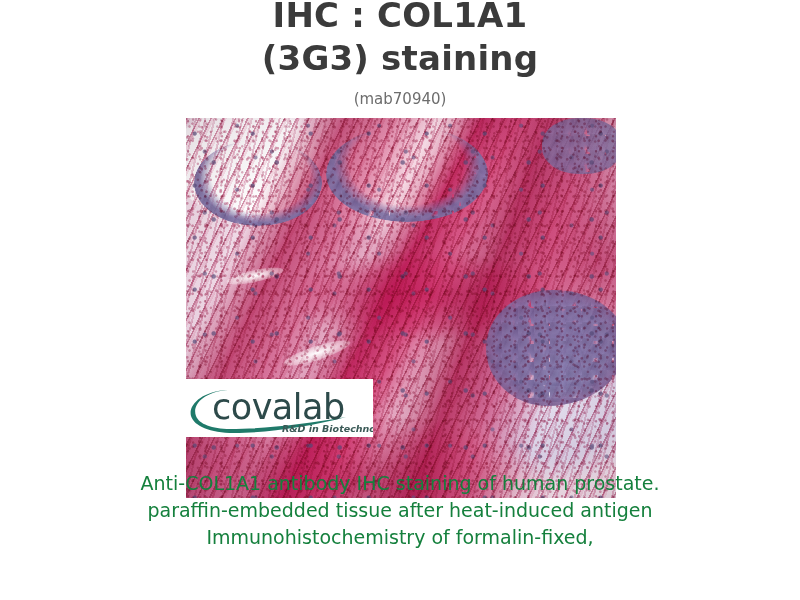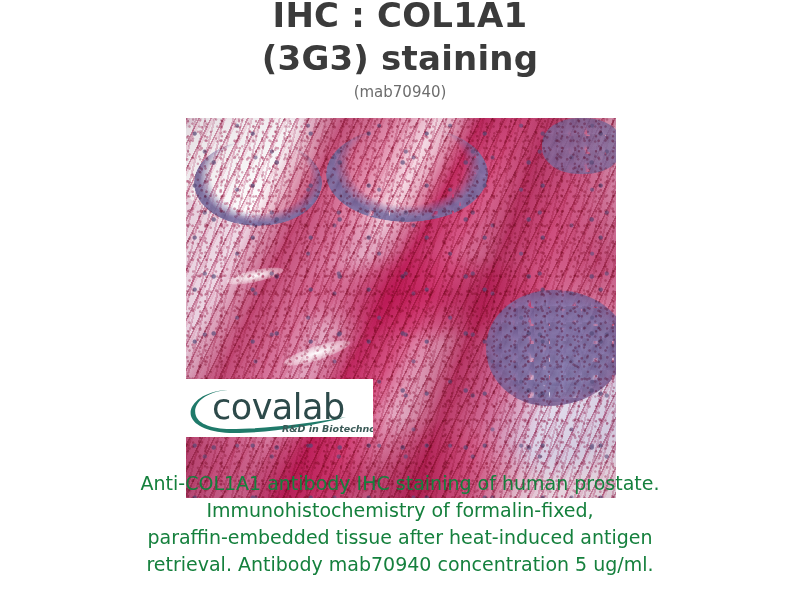--- a/index.html
+++ b/index.html
@@ -32,21 +32,21 @@
     color: #3b3b3b;
     letter-spacing: 0.2px;
     white-space: nowrap;
   }
   #catalog-number {
     font-family: "DejaVu Sans", sans-serif;
     font-weight: normal;
     font-size: 15px;
     line-height: 20px;
     color: #6d6d6d;
-    margin-top: 2px;
+    margin-top: 9px;
   }
 
   
   #micrograph {
     position: absolute;
     left: 186px;
     top: 118px;
     width: 430px;
     height: 380px;
     overflow: hidden;
@@ -265,16 +265,15 @@
 
       <text x="26" y="40" font-family="'DejaVu Sans', sans-serif" font-size="35" letter-spacing="-0.5" fill="#2d4a4a">covalab</text>
 
       <text x="96" y="53" font-family="'DejaVu Sans', sans-serif" font-size="9.5" font-style="italic" font-weight="bold" fill="#3b5a57">R&amp;D in Biotechnology</text>
     </svg>
   </div>
 </div>
 
 <div id="caption">
   <div class="caption-line">Anti-COL1A1 antibody IHC staining of human prostate.</div>
+  <div class="caption-line">paraffin-embedded tissue after heat-induced antigen</div>
   <div class="caption-line">Immunohistochemistry of formalin-fixed,</div>
-  <div class="caption-line">paraffin-embedded tissue after heat-induced antigen</div>
-  <div class="caption-line">retrieval. Antibody mab70940 concentration 5 ug/ml.</div>
 </div>
 
 </body></html>

